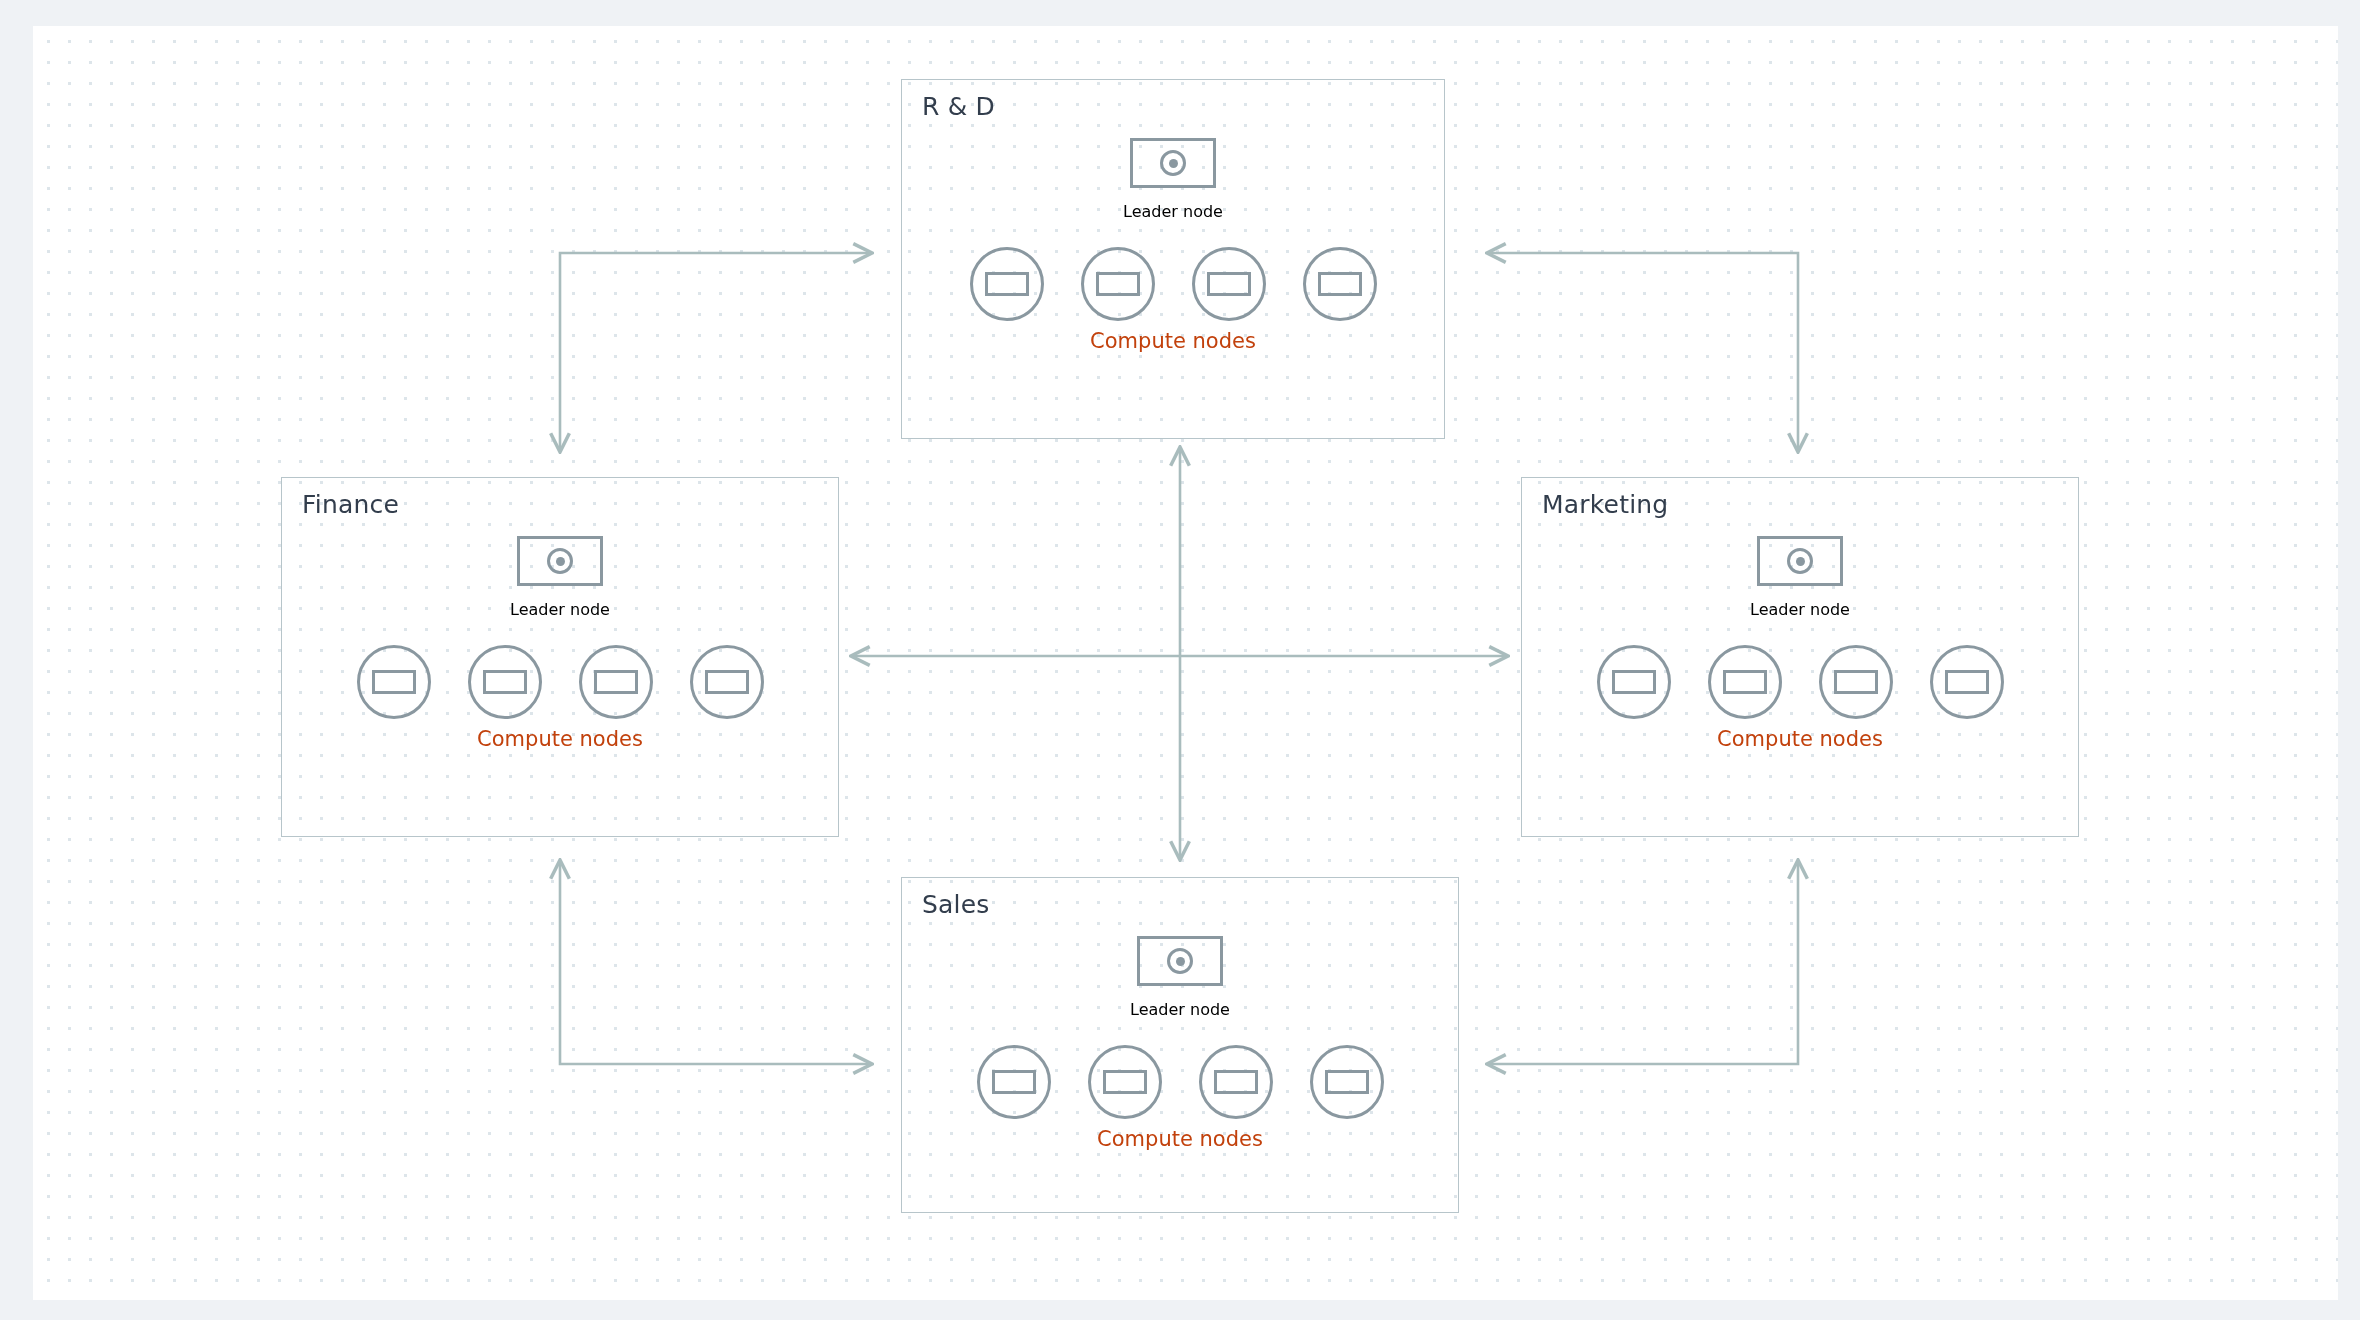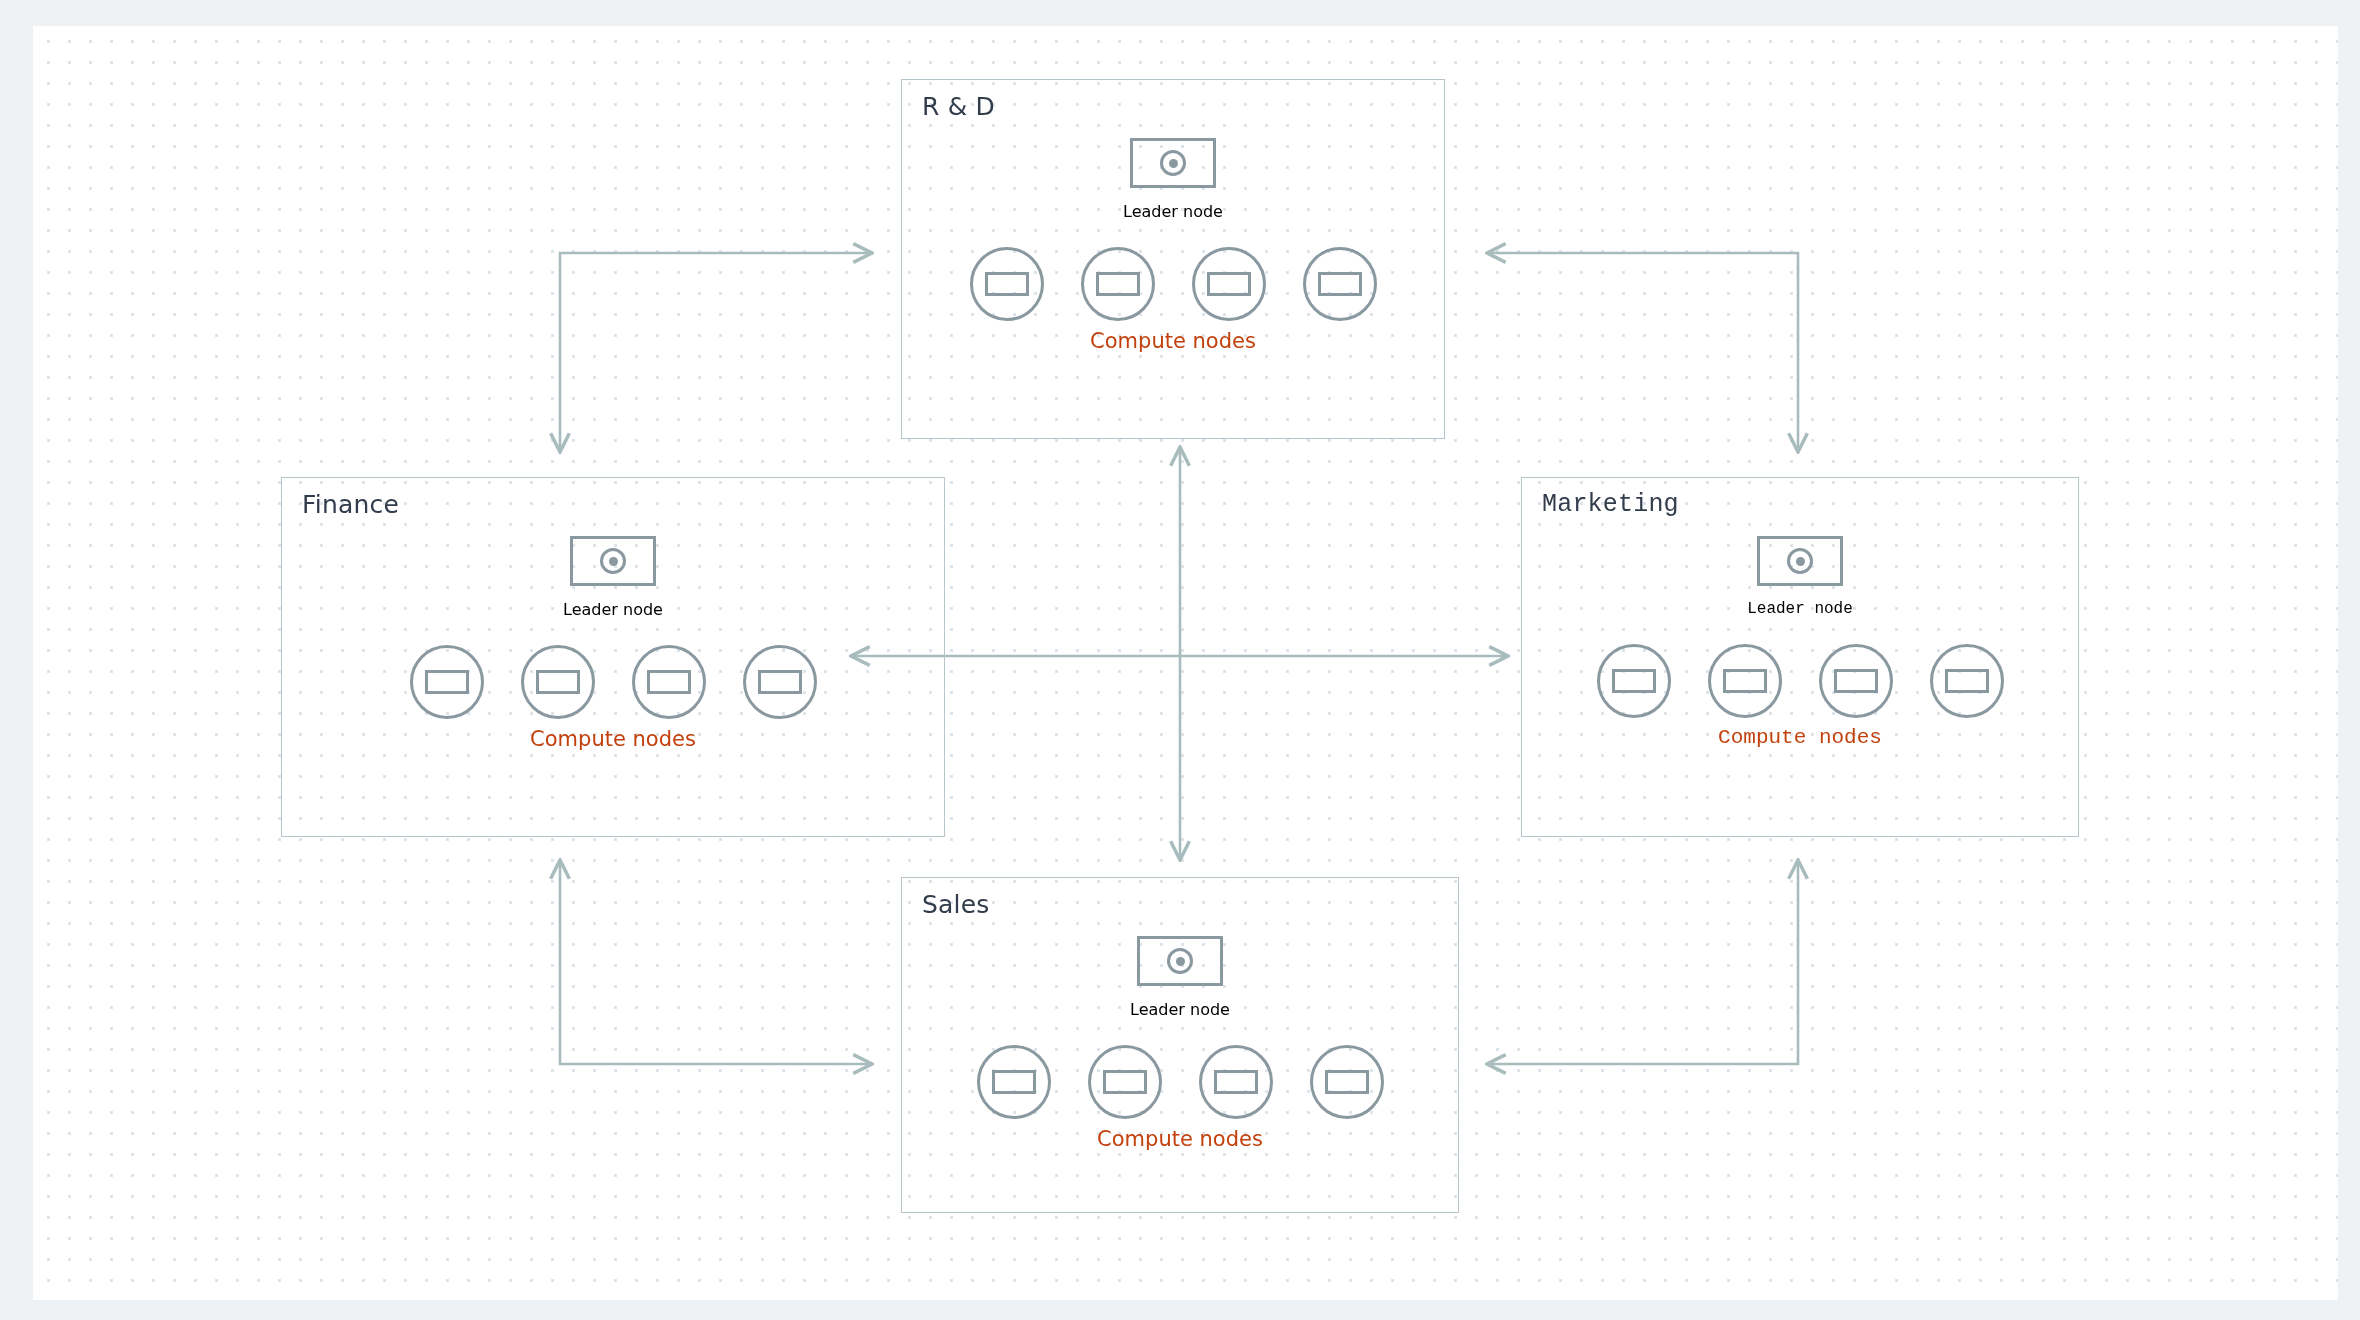--- a/index.html
+++ b/index.html
@@ -184,21 +184,21 @@
             <div class="compute-chip"></div>
           </div>
         <div class="compute-node">
             <div class="compute-chip"></div>
           </div>
       </div>
       <div class="compute-label">Compute nodes</div>
     </div>
   </div>
 
-  <div class="cluster" style="left:281px; top:477px; width:664px; height:360px;">
+  <div class="cluster" style="left:281px; top:477px; width:558px; height:360px;">
     <div class="cluster-title">Finance</div>
     <div class="cluster-body">
       <div class="leader-node">
         <div class="leader-ring">
           <div class="leader-dot"></div>
         </div>
       </div>
       <div class="node-label">Leader node</div>
       <div class="compute-row">
         <div class="compute-node">
@@ -211,21 +211,21 @@
             <div class="compute-chip"></div>
           </div>
         <div class="compute-node">
             <div class="compute-chip"></div>
           </div>
       </div>
       <div class="compute-label">Compute nodes</div>
     </div>
   </div>
 
-  <div class="cluster" style="left:1521px; top:477px; width:558px; height:360px;font-family:Liberation Mono, monospace;">
+  <div class="cluster" style="left:1521px; top:477px; width:558px; height:360px;">
     <div class="cluster-title">Marketing</div>
     <div class="cluster-body">
       <div class="leader-node">
         <div class="leader-ring">
           <div class="leader-dot"></div>
         </div>
       </div>
       <div class="node-label">Leader node</div>
       <div class="compute-row">
         <div class="compute-node">

